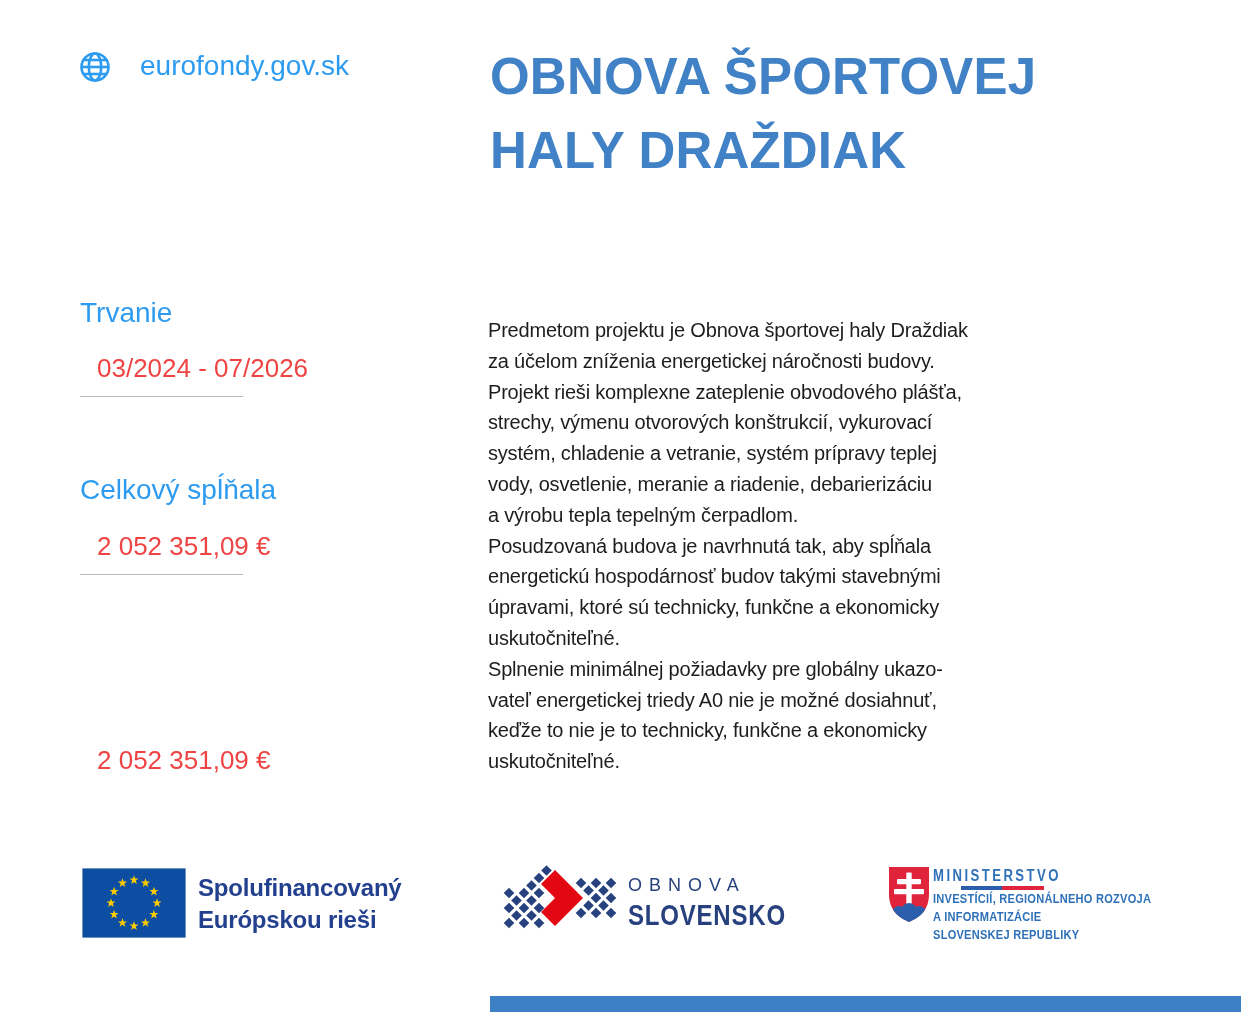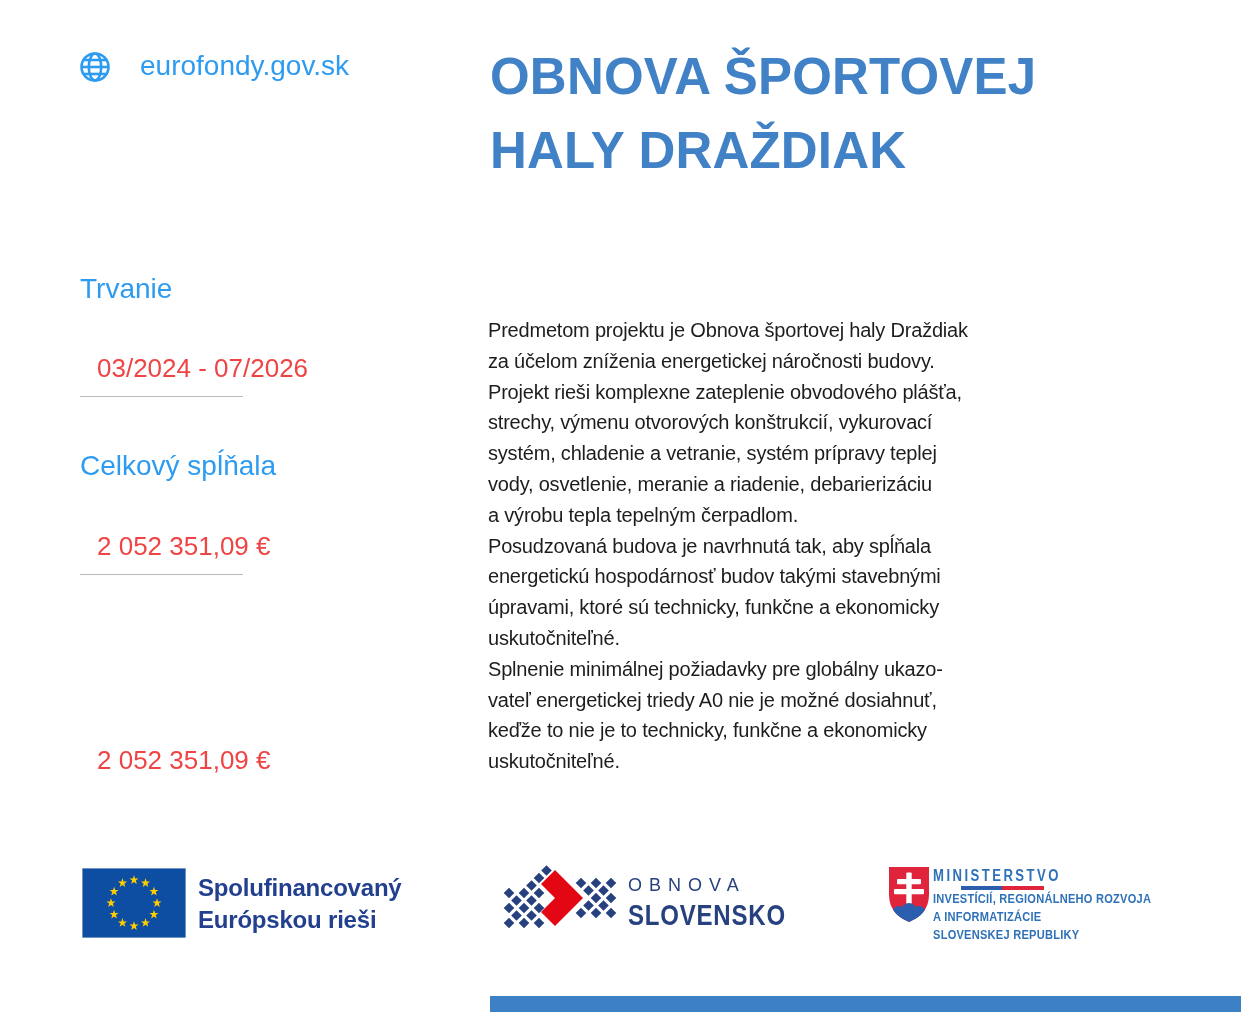--- a/index.html
+++ b/index.html
@@ -27,21 +27,21 @@
     position:absolute;left:78px;top:50px;display:flex;align-items:flex-start;gap:28px;
     color:var(--accent);font-size:28px;font-weight:500;text-decoration:none;
   }
   .page-title{
     position:absolute;left:490px;top:40px;width:640px;
     font-size:51px;font-weight:700;line-height:74px;color:var(--title-blue);
     white-space:pre-line;letter-spacing:0.2px;
   }
   .fact-label{
     position:absolute;left:80px;color:var(--accent);
-    font-size:28px;font-weight:500;line-height:37px;white-space:pre-line;
+    font-size:28px;font-weight:500;line-height:37px;white-space:pre-line;margin-top:24px;
   }
   .fact-value{
     position:absolute;left:97px;color:#ef4444;
     font-size:26px;font-weight:500;line-height:34px;margin-top:40px;
   }
   .divider{
     position:absolute;left:80px;width:163px;height:1px;background:var(--divider);
   }
   .description{
     position:absolute;left:488px;top:315px;width:680px;

